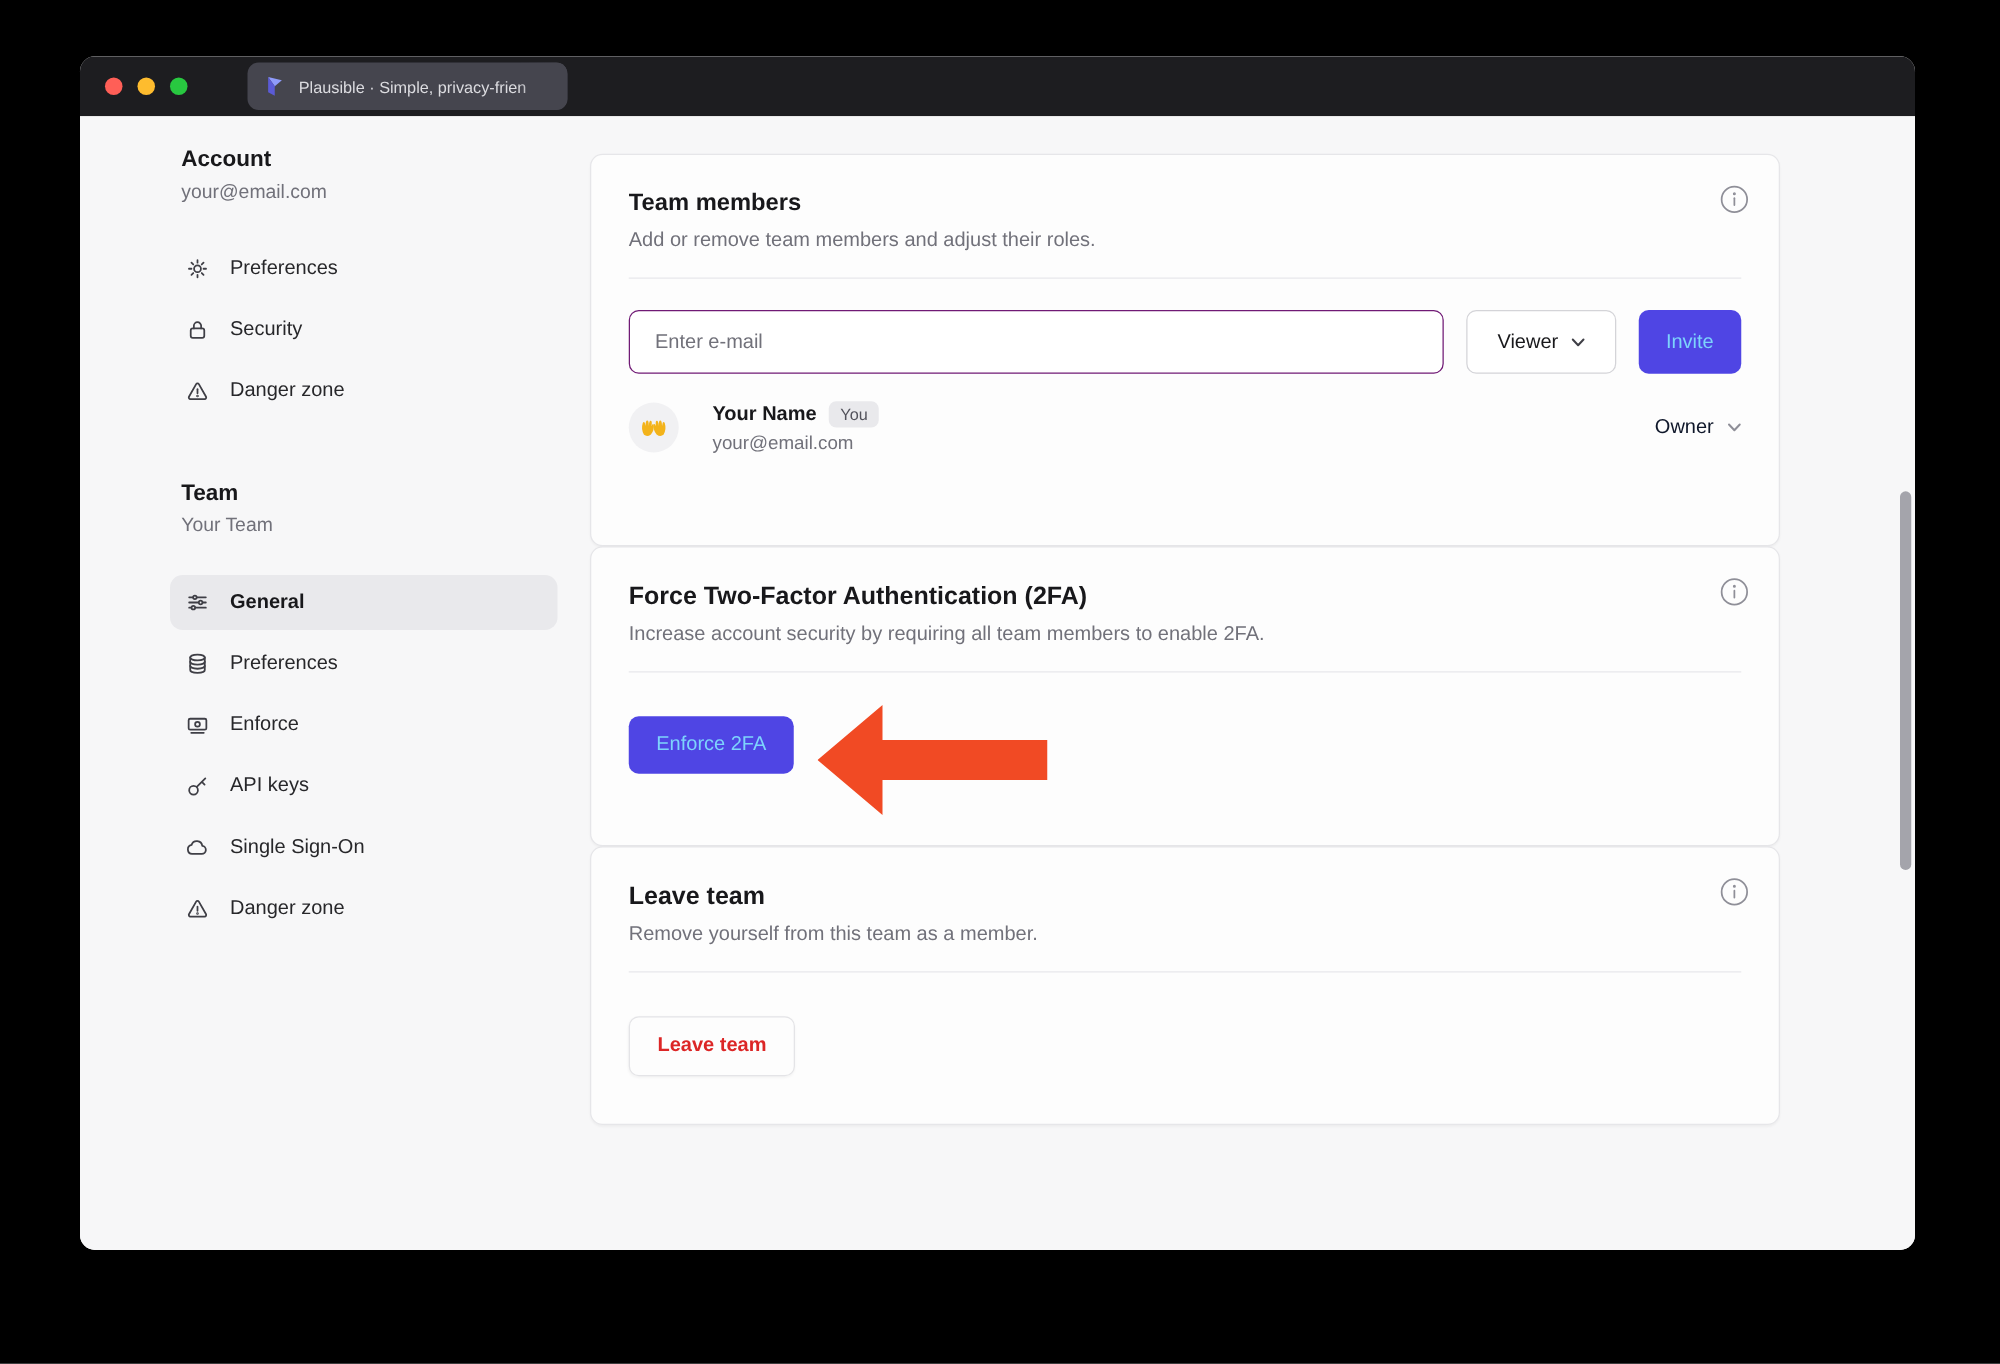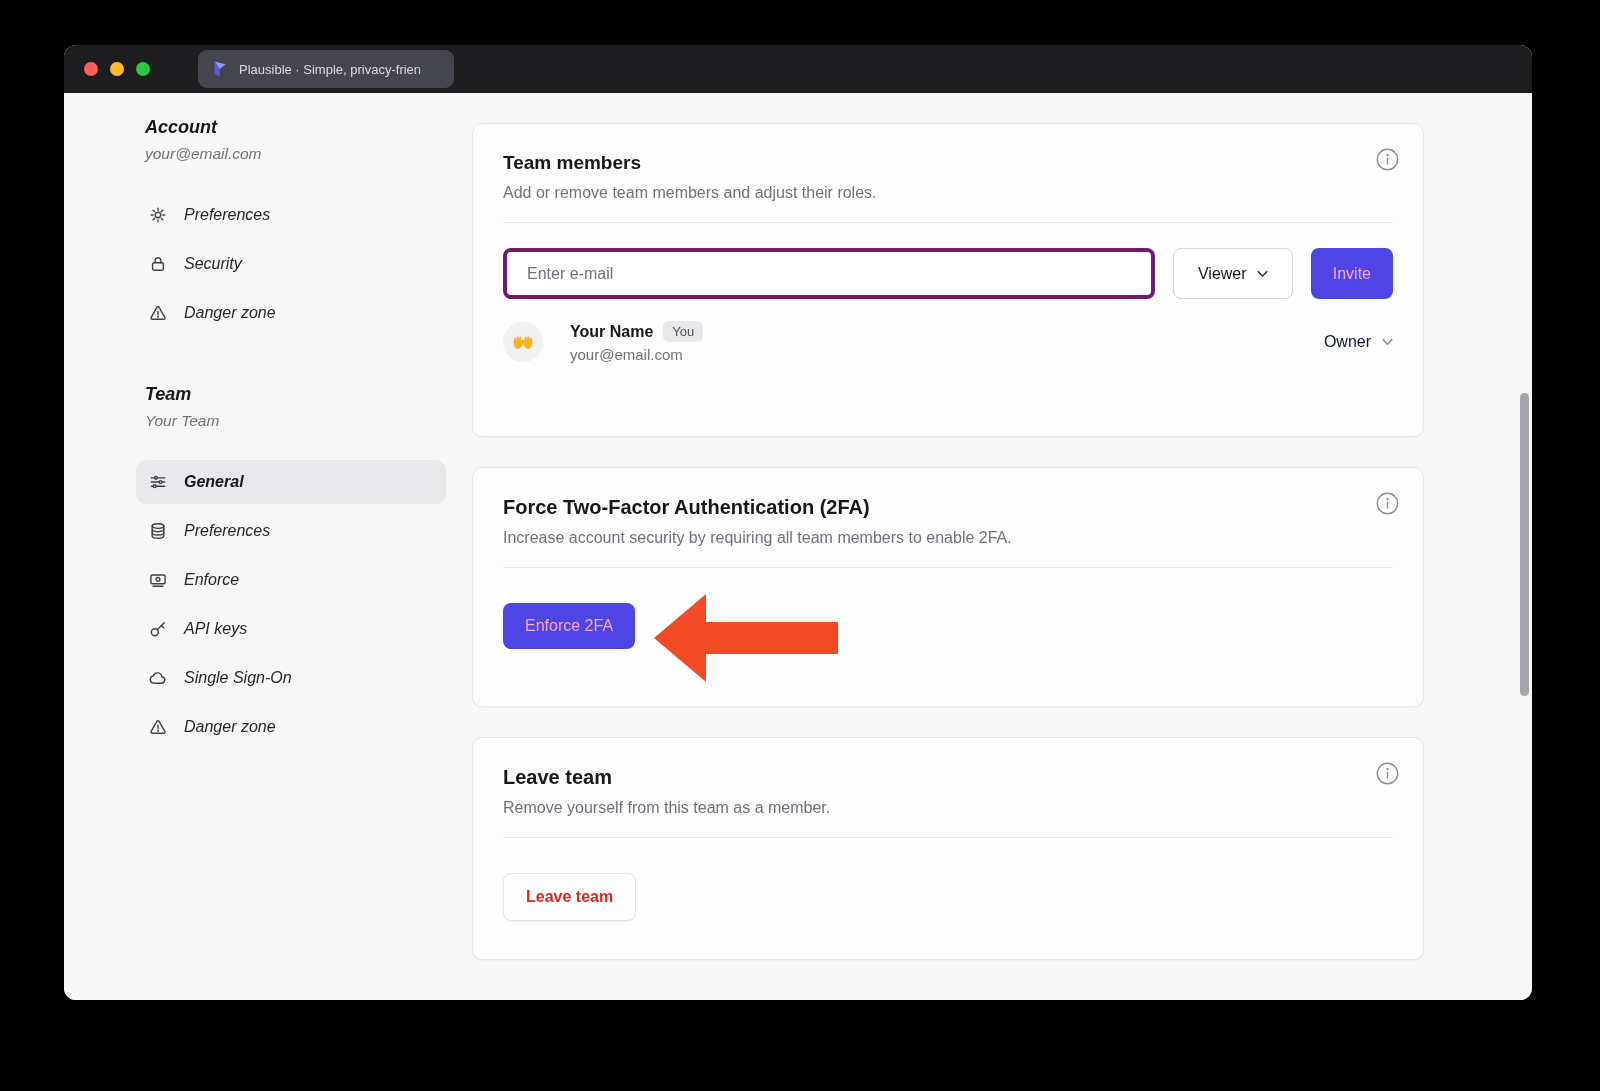--- a/index.html
+++ b/index.html
@@ -21,49 +21,49 @@
   .tab-fade { position:absolute; right:0; top:0; bottom:0; width:40px;
               background:linear-gradient(to right, rgba(69,69,78,0), #45454e 80%); border-radius:0 9px 9px 0; }
 
   
   .page { position:absolute; top:48px; left:0; right:0; bottom:0; background:#f7f7f8; }
 
   .scroll-thumb { position:absolute; right:3px; top:300px; width:9px; height:303px;
                   background:#a4a4ab; border-radius:5px; }
 
   
-  .sidebar { position:absolute; left:72px; top:24px; width:310px; color:#27272a;font-style:italic; }
+  .sidebar { position:absolute; left:72px; top:24px; width:310px; color:#27272a; }
   .side-heading { font-size:18px; font-weight:700; color:#18181b; margin:0 0 7px 9px; }
   .side-sub { font-size:15.5px; color:#71717a; margin:0 0 30px 9px; }
   .side-item { display:flex; align-items:center; gap:16px; height:44px; padding:0 12px;
                border-radius:10px; font-size:16px; color:#27272a; cursor:pointer; margin-bottom:5px; }
   .side-item.selected { background:#e9e9ec; font-weight:700; color:#18181b; }
   .side-item .ic { width:20px; height:20px; display:flex; color:#3f3f46; flex:0 0 auto; }
   .ic svg { width:100%; height:100%; }
   .side-gap { height:44px; }
 
   
   .main { position:absolute; left:408px; top:30px; width:952px; }
   .card { position:relative; background:#fdfdfd; border:1px solid #e6e6e9; border-radius:10px;
-          box-shadow:0 1px 2px rgba(0,0,0,0.04); padding:28px 30px; margin-bottom:30px; }
+          box-shadow:0 1px 2px rgba(0,0,0,0.04); padding:28px 30px; }
   .card-title { font-size:19px; font-weight:700; color:#18181b; margin-bottom:10px; }
   .card-desc { font-size:16px; color:#71717a; }
   .card hr { border:none; border-top:1px solid #e8e8eb; margin:20px 0 0; }
   .info-btn { position:absolute; top:24px; right:24px; width:23px; height:23px; color:#8f8f98; cursor:pointer; }
 
   
   .invite-row { display:flex; gap:18px; margin-top:25px; }
-  .email-input { flex:1; height:51px; border:4px solid #701a75; border-radius:8px; background:#fff;
+  .email-input { flex:1; height:51px; border:1px solid #701a75; border-radius:8px; background:#fff;
                  font-size:16px; padding:0 20px; color:#18181b; font-family:"Liberation Sans",sans-serif; }
   .email-input::placeholder { color:#71717a; }
   .role-select { width:120px; height:51px; border:1px solid #d4d4d8; border-radius:8px; background:#fff;
                  display:flex; align-items:center; justify-content:center; gap:10px; font-size:16px;
                  color:#18181b; cursor:pointer; }
   .btn-primary { height:51px; padding:0 22px; background:#4f45e4; border:none; border-radius:8px;
-                 color:#f9a8d4; font-size:16px; font-family:"Liberation Sans",sans-serif; cursor:pointer; }
+                 color:#7dd3fc; font-size:16px; font-family:"Liberation Sans",sans-serif; cursor:pointer; }
   .member-row { display:flex; align-items:center; margin-top:22px; }
   .avatar { width:40px; height:40px; border-radius:50%; background:#f1f1f3; display:flex;
             align-items:center; justify-content:center; flex:0 0 auto; }
   .member-info { margin-left:27px; }
   .member-name-row { display:flex; align-items:center; gap:10px; }
   .member-name { font-size:16px; font-weight:700; color:#18181b; }
   .you-badge { background:#e9e9ec; color:#52525b; font-size:13px; border-radius:6px; padding:3px 9px; }
   .member-email { font-size:15px; color:#71717a; margin-top:4px; }
   .owner-select { margin-left:auto; display:flex; align-items:center; gap:11px; color:#0f172a;
                   font-size:16px; cursor:pointer; }

